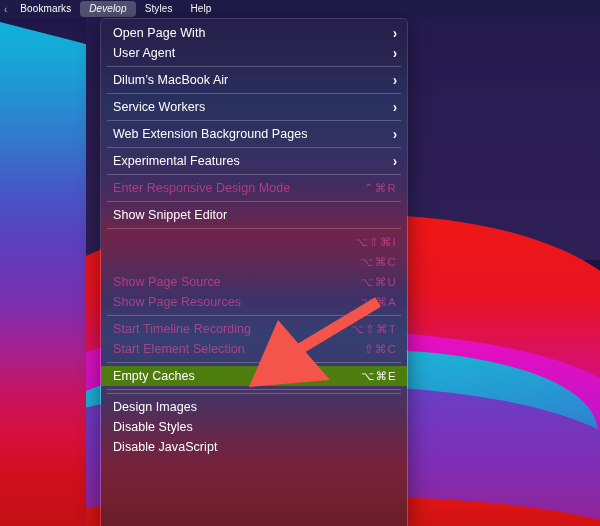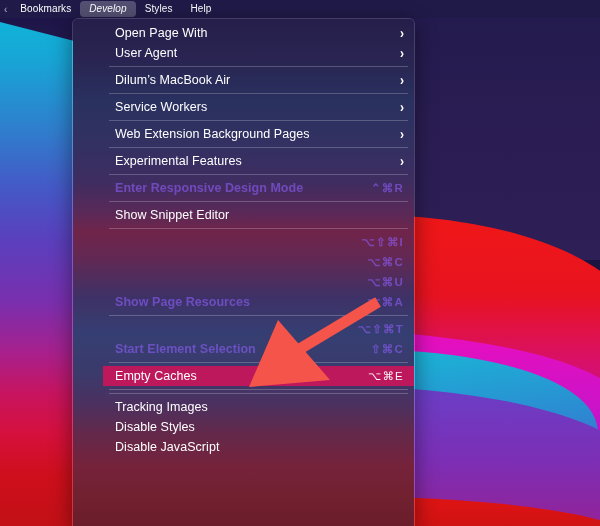--- a/index.html
+++ b/index.html
@@ -118,32 +118,31 @@
     letter-spacing: 0.1px;
   }
   .menubar-item.active {
     background: rgba(255,255,255,0.24);
     font-style: italic;
   }
 
   
   .menu {
     position: absolute;
-    left: 72px;
+    left: 100px;
     top: 18px;
-    width: 343px;
+    width: 308px;
     height: 508px;
     border-radius: 6px 6px 0 0;
     overflow: hidden;
     z-index: 30;
     box-shadow: 0 6px 22px rgba(0,0,0,0.45);
     border: 1px solid rgba(255,255,255,0.16);
     border-bottom: none;
     box-sizing: border-box;
-    padding-left: 30px;
   }
   .menu-bg {
     position: absolute;
     inset: 0;
     background: linear-gradient(180deg,
       #2b2252 0%,
       #2e2a5c 8%,
       #2f3a6e 16%,
       #3a3a71 24%,
       #4b3570 32%,
@@ -184,23 +183,22 @@
   .mi-spacer { flex: 1 1 auto; }
   .mi-shortcut {
     flex: 0 0 auto;
     font-size: 11.5px;
     letter-spacing: 1.2px;
     color: #ffffff;
     opacity: 0.95;
   }
   .mi.disabled .mi-label,
   .mi.disabled .mi-shortcut {
-    color: #8b5cf6;
+    color: #ec4899;
     opacity: 0.62;
-    font-weight: bold;
   }
   .mi .chev {
     flex: 0 0 auto;
     font-size: 12px;
     font-weight: bold;
     color: #ffffff;
     line-height: 1;
     transform: scaleY(1.15);
   }
 
@@ -301,48 +299,50 @@
         <div class="sep"></div>
         <div class="mi disabled">
           <span class="mi-spacer"></span>
           <span class="mi-shortcut">⌥⇧⌘I</span>
         </div>
         <div class="mi disabled">
           <span class="mi-spacer"></span>
           <span class="mi-shortcut">⌥⌘C</span>
         </div>
         <div class="mi disabled">
+          <span class="mi-label">Show Page Source</span>
           <span class="mi-spacer"></span>
           <span class="mi-shortcut">⌥⌘U</span>
         </div>
         <div class="mi disabled">
           <span class="mi-label">Show Page Resources</span>
           <span class="mi-spacer"></span>
           <span class="mi-shortcut">⌥⌘A</span>
         </div>
         <div class="sep"></div>
         <div class="mi disabled">
+          <span class="mi-label">Start Timeline Recording</span>
           <span class="mi-spacer"></span>
           <span class="mi-shortcut">⌥⇧⌘T</span>
         </div>
         <div class="mi disabled">
           <span class="mi-label">Start Element Selection</span>
           <span class="mi-spacer"></span>
           <span class="mi-shortcut">⇧⌘C</span>
         </div>
         <div class="sep"></div>
-        <div class="mi selected" style="background: #be185d; gap: 14px;">
+        <div class="mi selected" style="background: #4d7c0f; gap: 14px;">
           <span class="mi-label">Empty Caches</span>
           <span class="mi-spacer"></span>
           <span class="mi-shortcut">⌥⌘E</span>
         </div>
         <div class="sep"></div>
         <div class="sep"></div>
         <div class="mi">
-          <span class="mi-label">Tracking Images</span>
+          <span class="mi-label">Design Images</span>
           <span class="mi-spacer"></span>
         </div>
         <div class="mi">
           <span class="mi-label">Disable Styles</span>
           <span class="mi-spacer"></span>
         </div>
         <div class="mi">
           <span class="mi-label">Disable JavaScript</span>
           <span class="mi-spacer"></span>
         </div>

